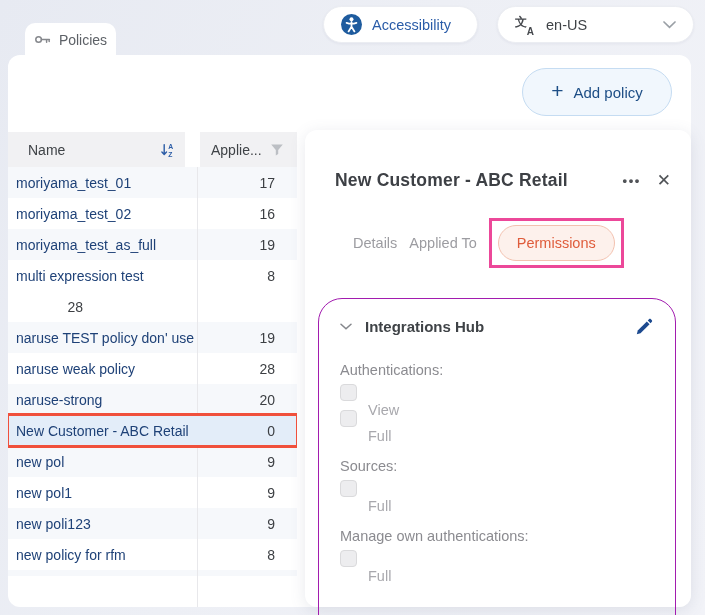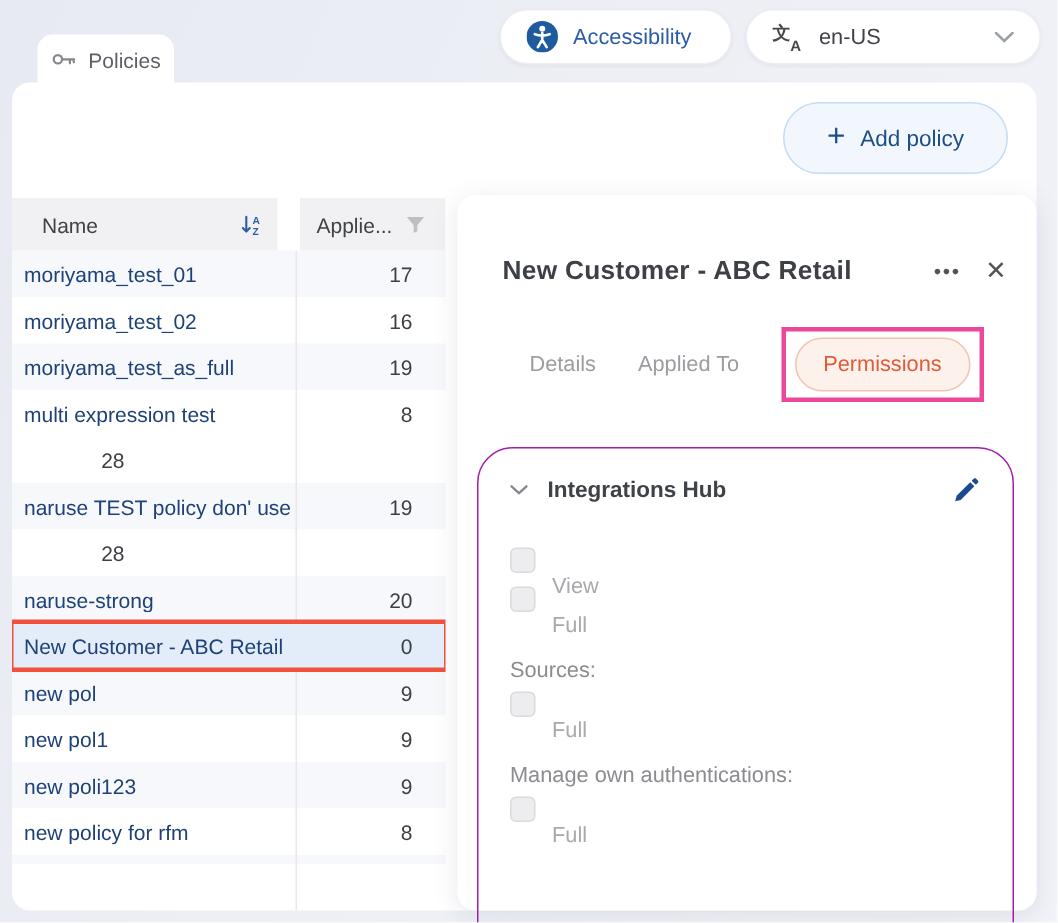--- a/index.html
+++ b/index.html
@@ -3,21 +3,21 @@
 <meta charset="utf-8">
 <style>
   * { margin:0; padding:0; box-sizing:border-box; }
   html,body { width:705px; height:615px; }
   body { font-family:"Liberation Sans", sans-serif; }
 
   .page { position:relative; width:705px; height:615px; overflow:hidden;
           background:linear-gradient(115deg,#e7eaf2 0%,#edeff5 45%,#f2f3f8 100%); }
 
   
-  .top-buttons { position:absolute; top:6px; right:11px; display:flex; gap:9px; z-index:3; }
+  .top-buttons { position:absolute; top:6px; right:11px; display:flex; gap:19px; z-index:3; }
   .pill-btn { height:37px; background:#fff; border:1px solid #ebedf2; border-radius:19px;
               display:flex; align-items:center; box-shadow:0 1px 3px rgba(30,40,80,.06);
               font-size:14.5px; cursor:pointer; }
   .acc-btn { padding:0 26px 0 17px; gap:10px; color:#2a5ca8; }
   .locale-btn { width:197px; padding:0 17px; gap:11px; color:#3f4347; }
   .locale-chevron { margin-left:auto; }
 
   .tr-icon { position:relative; width:20px; height:20px; color:#45484d; flex:0 0 20px; }
   .tr-wen { position:absolute; left:0; top:-1px; font-size:12px; font-weight:bold; }
   .tr-a   { position:absolute; right:1px; bottom:-2px; font-size:10px; font-weight:bold; }
@@ -54,21 +54,21 @@
   
   .detail-panel { position:absolute; left:297px; top:75px; width:386px; height:477px; background:#fff;
                   border-radius:12px; box-shadow:0 3px 16px rgba(90,100,130,.14); }
   .panel-title { position:absolute; left:30px; top:40px; font-size:17.5px; font-weight:700;
                  color:#3d4045; letter-spacing:.2px; }
   .panel-icons { position:absolute; right:20px; top:40px; display:flex; gap:16px; align-items:center; }
   .menu-dots { color:#515458; font-size:13px; letter-spacing:1.5px; font-weight:700; cursor:pointer; }
   .close-x   { color:#515458; font-size:17px; cursor:pointer; }
 
   .tabs-row { position:absolute; left:48px; top:88px; height:50px; display:flex;
-              align-items:center; gap:28px; }
+              align-items:center; gap:12px; }
   .tab-item { color:#9c9ca1; font-size:14.5px; cursor:pointer; }
   .tab-annotation { border:3px solid #ec4899; padding:4px 6px; }
   .tab-pill { background:#fdf1ec; border:1px solid #f3c2b0; color:#df5c3b; border-radius:18px;
               padding:9px 18px; font-size:14.5px; cursor:pointer; white-space:nowrap; }
 
   .ih-card { position:absolute; left:13px; top:168px; width:358px; height:376px;
              border:1px solid #a21caf; border-radius:24px; padding:18px 21px; }
   .ih-header { display:flex; align-items:center; gap:13px; }
   .ih-title { font-size:15px; font-weight:700; color:#3f4347; flex:1; }
   .ih-chevron, .ih-pencil { display:flex; cursor:pointer; }
@@ -166,20 +166,21 @@
             <span class="rval">8</span>
           </div>
           <div class="row">
             <span class="rval">28</span>
           </div>
           <div class="row alt">
             <span class="rname">naruse TEST policy don' use</span>
             <span class="rval">19</span>
           </div>
           <div class="row">
+            <span class="rname">naruse weak policy</span>
             <span class="rval">28</span>
           </div>
           <div class="row alt">
             <span class="rname">naruse-strong</span>
             <span class="rval">20</span>
           </div>
           <div class="row selected annotated">
             <span class="rname">New Customer - ABC Retail</span>
             <span class="rval">0</span>
           </div>
@@ -229,20 +230,21 @@
           <span class="ih-title">Integrations Hub</span>
           <span class="ih-pencil">
             <svg width="19" height="19" viewBox="0 0 18 18">
               <path d="M2.6 12.8 L11.2 4.2 l2.6 2.6 L5.2 15.4 l-3.5.9z" fill="#1d4a8f"></path>
               <path d="M12.1 3.3 l1.3-1.3 c.4-.4 1.1-.4 1.5 0 l1.1 1.1 c.4.4.4 1.1 0 1.5 l-1.3 1.3z" fill="#1d4a8f"></path>
             </svg>
           </span>
         </div>
         <div id="ih-sections">
             <div class="ih-section first">
+              <div class="section-label">Authentications:</div>
               <div class="cb-row">
                 <span class="cb"></span>
                 <span class="cb-label">View</span>
               </div>
               <div class="cb-row">
                 <span class="cb"></span>
                 <span class="cb-label">Full</span>
               </div>
             </div>
             <div class="ih-section">

